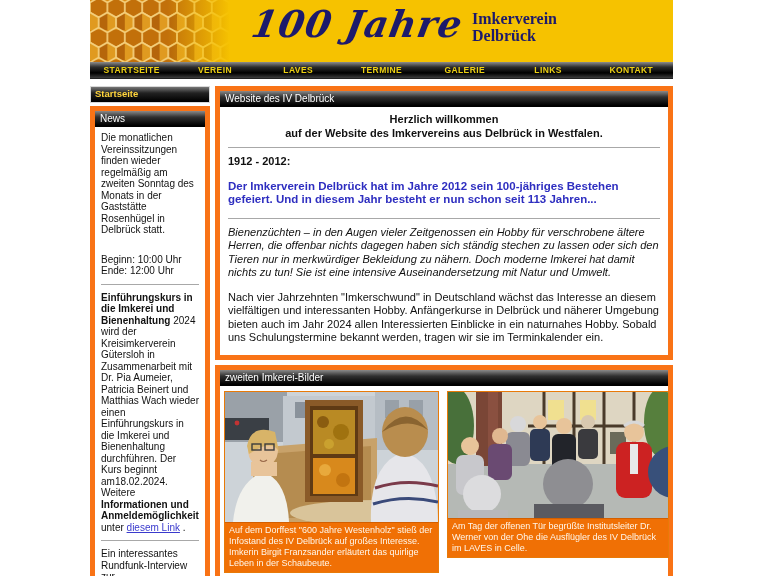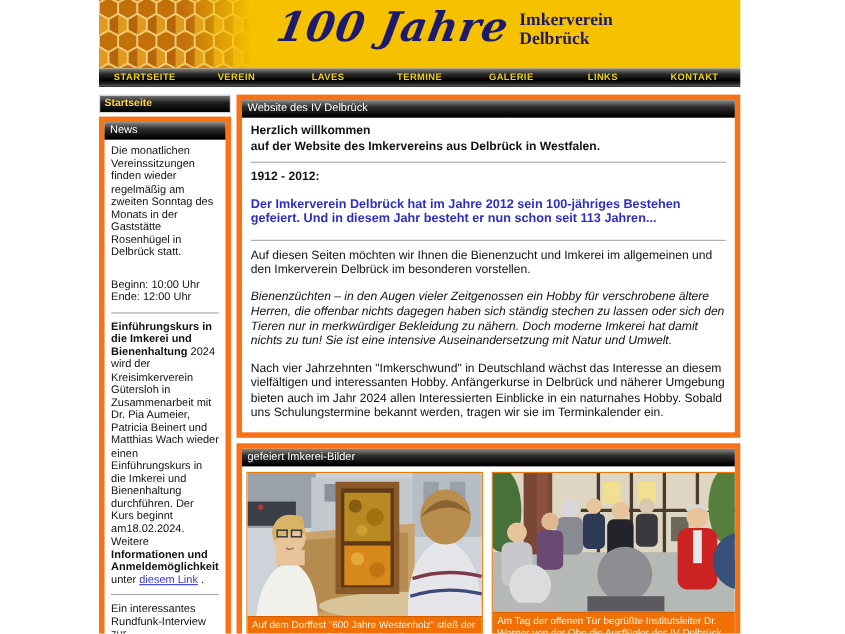--- a/index.html
+++ b/index.html
@@ -56,21 +56,21 @@
   .side-body p { margin:0; }
   .side-body .mt { margin-top:18px; }
   hr.sep { border:0; border-top:1px solid #A8A8A8; margin:7px 0; }
   a { color:#3A3ACD; text-decoration:underline; cursor:pointer;text-align:right; }
   b.dk { color:#111; }
 
   
   .main-body { font-size:11px; line-height:13.5px; padding:6px 8px 8px; }
   .main-body p { margin:0 0 11px; }
   .main-body p:last-child { margin-bottom:2px; }
-  .welcome { font-weight:bold; margin-bottom:4px !important; }
+  .welcome { font-weight:bold; margin-bottom:4px !important;text-align:center; }
   .years { font-weight:bold; }
   .highlight { color:#2E2EC0; font-weight:bold; font-size:11.5px; }
   .italic { font-style:italic; }
 
   .gap { height:5px; }
 
   
   .gallery { display:flex; gap:8px; padding:5px 4px 22px; align-items:flex-start; }
   figure { margin:0; border:1px solid #E87A08; background:#fff; }
   .photo { display:block; }
@@ -150,30 +150,29 @@
         <div class="gbar">Website des IV Delbrück</div>
         <div class="main-body">
           <p class="welcome">
             <span>Herzlich willkommen</span><br>
             <span>auf der Website des Imkervereins aus Delbrück in Westfalen.</span>
           </p>
           <hr class="sep">
           <p class="years">1912 - 2012:</p>
           <p class="highlight">Der Imkerverein Delbrück hat im Jahre 2012 sein 100-jähriges Bestehen gefeiert. Und in diesem Jahr besteht er nun schon seit 113 Jahren...</p>
           <hr class="sep">
-          <p>Auf diesen Seiten möchten wir Ihnen die Bienenzucht und Imkerei im allgemeinen und den Imkerverein Delbrück im besonderen vorstellen.</p>
           <p class="italic">Bienenzüchten – in den Augen vieler Zeitgenossen ein Hobby für verschrobene ältere Herren, die offenbar nichts dagegen haben sich ständig stechen zu lassen oder sich den Tieren nur in merkwürdiger Bekleidung zu nähern. Doch moderne Imkerei hat damit nichts zu tun! Sie ist eine intensive Auseinandersetzung mit Natur und Umwelt.</p>
           <p>Nach vier Jahrzehnten "Imkerschwund" in Deutschland wächst das Interesse an diesem vielfältigen und interessanten Hobby. Anfängerkurse in Delbrück und näherer Umgebung bieten auch im Jahr 2024 allen Interessierten Einblicke in ein naturnahes Hobby. Sobald uns Schulungstermine bekannt werden, tragen wir sie im Terminkalender ein.</p>
         </div>
       </div>
 
       <div class="gap"></div>
 
       <div class="box">
-        <div class="gbar">gefeiert Imkerei-Bilder</div>
+        <div class="gbar">zweiten Imkerei-Bilder</div>
         <div class="gallery">
 
           <figure class="fig-left">
             <svg class="photo" width="213" height="130" viewBox="0 0 213 130" preserveAspectRatio="none">
               <rect width="213" height="130" fill="#cdd3d8"></rect>
               <rect x="0" y="0" width="62" height="50" fill="#9aa1a8"></rect>
               <rect x="58" y="4" width="92" height="52" fill="#c3c9cf"></rect>
               <rect x="150" y="0" width="63" height="58" fill="#b6bdc4"></rect>
               <rect x="70" y="10" width="12" height="16" fill="#8a929b"></rect>
               <rect x="96" y="10" width="12" height="16" fill="#8a929b"></rect>

